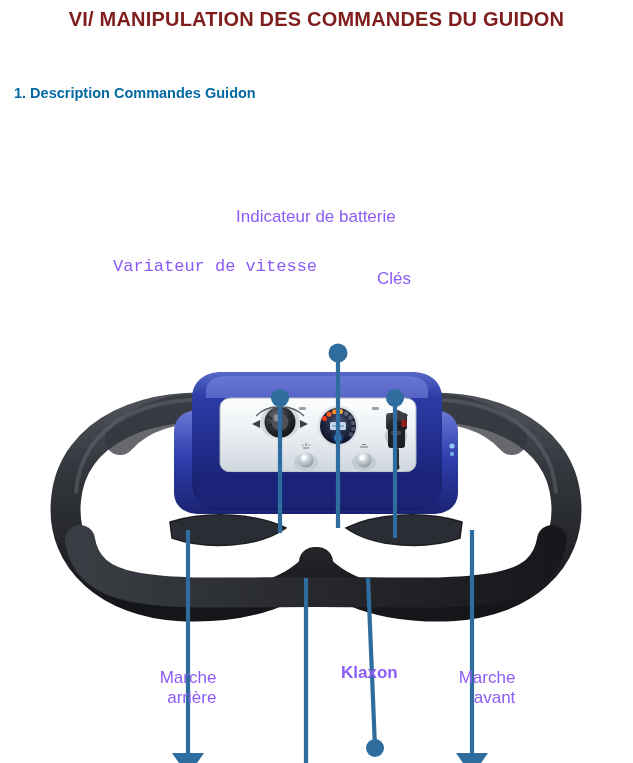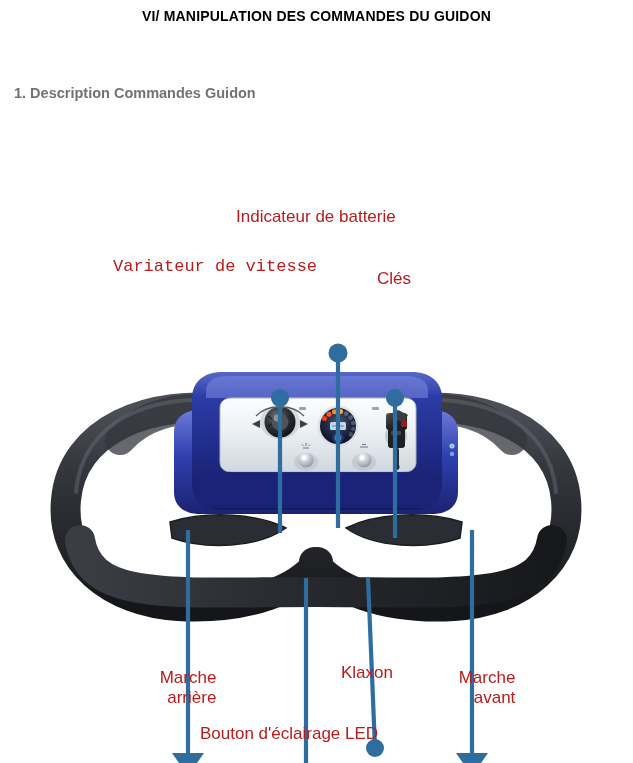--- a/index.html
+++ b/index.html
@@ -15,33 +15,33 @@
     font-family: "Liberation Sans", sans-serif;
   }
 
   
   #page-title {
     position: absolute;
     left: 0;
     top: 8px;
     width: 633px;
     text-align: center;
-    font-size: 14px;
+    font-size: 20px;
     font-weight: bold;
     letter-spacing: 0.2px;
-    color: #000000;
+    color: #7f1d1d;
     white-space: nowrap;
   }
   #section-heading {
     position: absolute;
     left: 14px;
     top: 85px;
     font-size: 14.5px;
     font-weight: bold;
-    color: #737373;
+    color: #0369a1;
     white-space: nowrap;
   }
 
   
   #diagram {
     position: absolute;
     left: 0;
     top: 110px;
     width: 633px;
     height: 653px;
@@ -49,30 +49,30 @@
   #diagram-svg {
     position: absolute;
     left: 0;
     top: 0;
   }
 
   
   .callout-label {
     position: absolute;
     font-size: 17px;
-    color: #b91c1c;
+    color: #8b5cf6;
     white-space: nowrap;
     line-height: 1.18;
   }
   .callout-label.center { text-align: right; transform: translateX(-50%); }
 
   #label-variateur      { left: 113px; top: 147px; font-family: Liberation Mono, monospace; }
   #label-indicateur     { left: 236px; top: 97px; }
   #label-cles           { left: 377px; top: 147px; margin-top: 12px; }
-  #label-klaxon         { left: 341px; top: 553px; }
+  #label-klaxon         { left: 341px; top: 553px; font-weight: bold; }
   #label-bouton-led     { left: 200px; top: 614px; }
   #label-marche-arriere { left: 188px; top: 558px; }
   #label-marche-avant   { left: 487px; top: 558px; }
 </style>
 </head>
 <body>
 
 <div id="page-title">VI/ MANIPULATION DES COMMANDES DU GUIDON</div>
 
 <div id="section-heading">1. Description Commandes Guidon</div>
@@ -286,21 +286,20 @@
   </svg>
 
   <div class="callout-label" id="label-variateur">Variateur de vitesse</div>
 
   <div class="callout-label" id="label-indicateur">Indicateur de batterie</div>
 
   <div class="callout-label" id="label-cles">Clés</div>
 
   <div class="callout-label" id="label-klaxon">Klaxon</div>
 
-  <div class="callout-label" id="label-bouton-led">Bouton d'éclairage LED</div>
 
   <div class="callout-label center" id="label-marche-arriere">
     <div>Marche</div>
     <div>arrière</div>
   </div>
 
   <div class="callout-label center" id="label-marche-avant">
     <div>Marche</div>
     <div>avant</div>
   </div>

